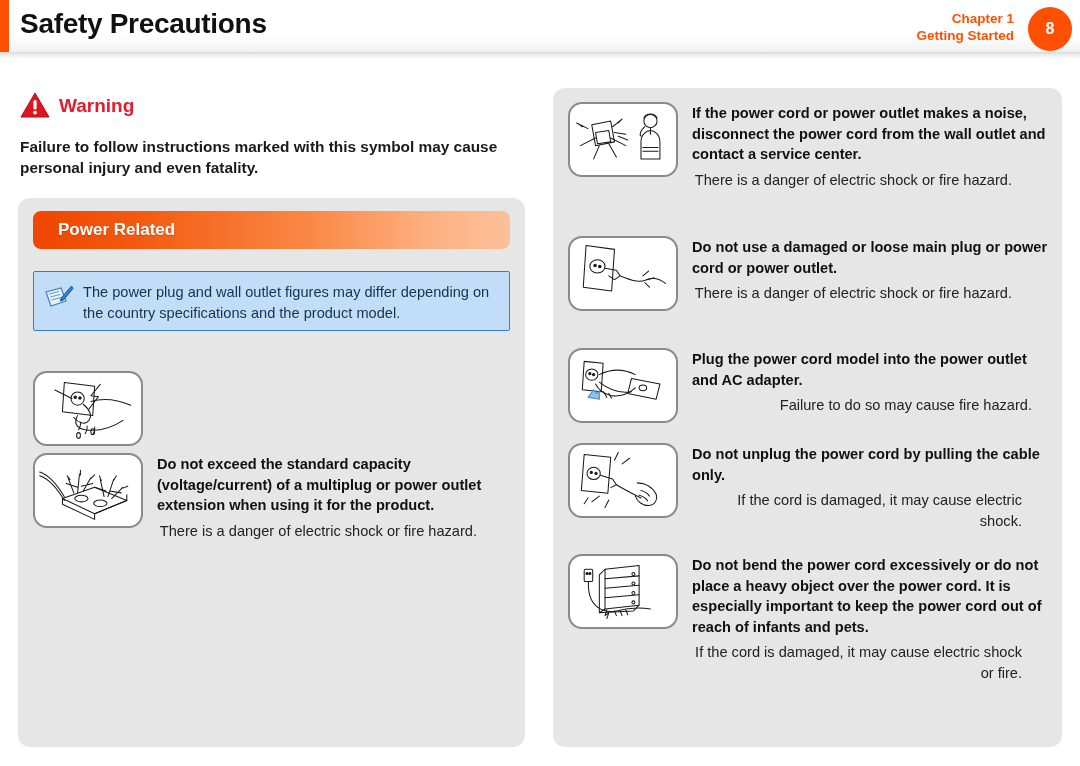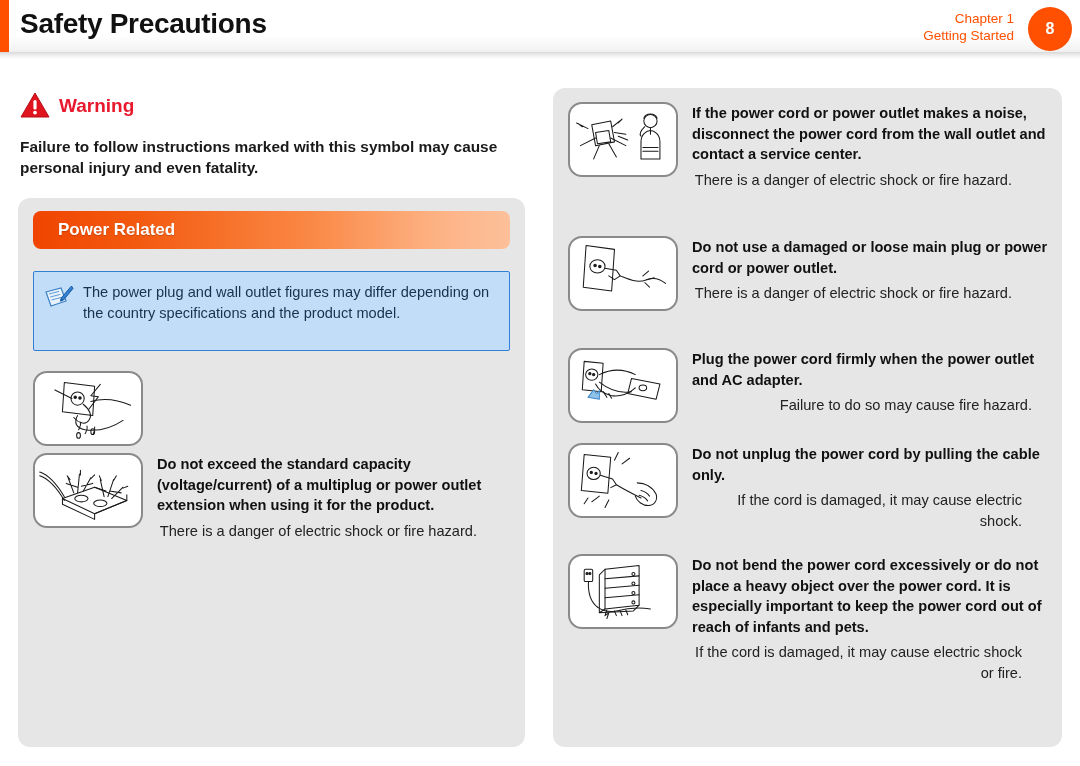--- a/index.html
+++ b/index.html
@@ -27,21 +27,21 @@
   .page-title {
     position: absolute; left: 20px; top: 8px;
     font-size: 28px; font-weight: bold; color: #111;
     letter-spacing: -0.3px;
   }
   .chapter-block {
     position: absolute; right: 66px; top: 10px;
     text-align: right; line-height: 17px;
   }
   .chapter-line {
-    font-size: 13.5px; font-weight: normal; color: #ff5000;
+    font-size: 13.5px; font-weight: bold; color: #ff5000;
     display: block; white-space: nowrap;
   }
   .page-badge {
     position: absolute; right: 8px; top: 7px;
     width: 44px; height: 44px; border-radius: 50%;
     background: #ff4f00; color: #fff;
     font-size: 16px; font-weight: bold;
     display: flex; align-items: center; justify-content: center;
   }
 
@@ -73,21 +73,21 @@
   }
   .banner-text {
     font-size: 17px; font-weight: bold; color: #ffffff;
     padding-left: 25px; text-shadow: 0 1px 1px rgba(0,0,0,.18);
   }
 
   
   .notebox {
     position: absolute; left: 15px; top: 73px; width: 477px;
     border: 1.5px solid #2f7fd4; background: #c2ddf7;
-    border-radius: 2px; padding: 10px 12px 26px 10px;
+    border-radius: 2px; padding: 10px 12px 6px 10px;
     display: flex; gap: 9px; align-items: flex-start;
   }
   .note-icon { flex: 0 0 auto; width: 30px; height: 26px; margin-top: 2px; }
   .note-text {
     font-size: 14.6px; color: #17324d; line-height: 21px;
   }
 
   
   .item {
     position: absolute; display: flex; gap: 14px; align-items: flex-start;
@@ -238,21 +238,21 @@
           <path d="M30 26 C42 20 56 20 68 26"></path>
           <path d="M30 34 C40 42 52 46 64 44"></path>
           <path d="M26 36 c3 6 8 10 16 12 c10 2 20 -2 26 -8"></path>
           <path d="M64 30 L94 36 L90 52 L60 46 Z"></path>
           <ellipse cx="76" cy="40" rx="4" ry="3"></ellipse>
           <path d="M18 50 l6 -8 l3 4 l3 -3 l0 9 z" fill="#8fc3ea" stroke="#3f87c6"></path>
           <path d="M34 44 l4 6 M40 46 l3 5"></path>
         </svg>
       </div>
       <div class="item-copy">
-        <div class="item-title" style="width:348px">Plug the power cord firmly when the power outlet and AC adapter.</div>
+        <div class="item-title" style="width:348px">Plug the power cord model into the power outlet and AC adapter.</div>
         <div class="item-desc" style="width:340px">Failure to do so may cause fire hazard.</div>
       </div>
     </div>
 
     <div class="item" style="left:15px; top:355px; width:485px;">
       <div class="thumb">
         <svg viewBox="0 0 110 75" fill="none" stroke="#1a1a1a" stroke-width="1.1" stroke-linecap="round" stroke-linejoin="round">
           <path d="M14 10 L42 13 L39 51 L11 48 Z"></path>
           <ellipse cx="24" cy="30" rx="7" ry="6.5"></ellipse>
           <circle cx="21.5" cy="29" r="1.2" fill="#1a1a1a"></circle>

